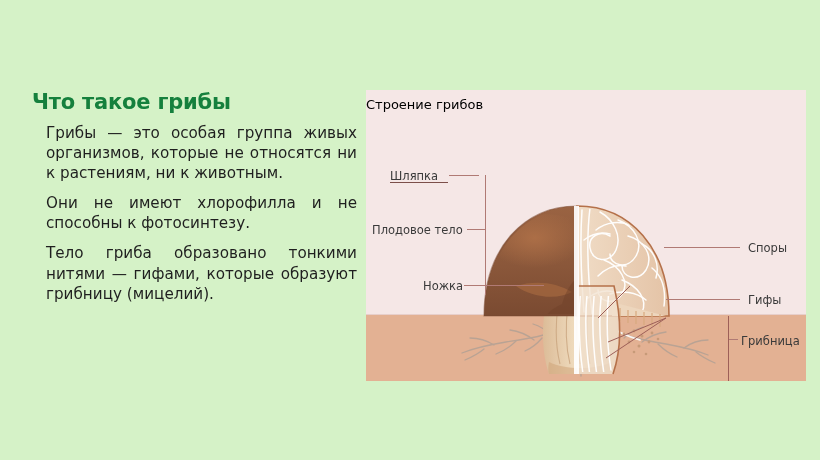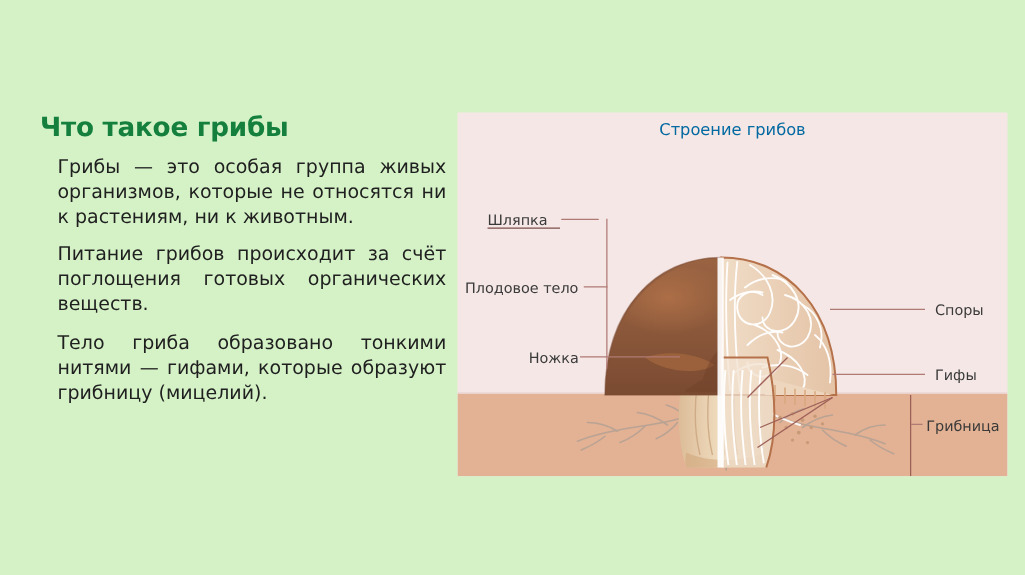--- a/index.html
+++ b/index.html
@@ -52,23 +52,23 @@
     width: 440px;
     height: 291px;
     background: #f5e7e6;
     overflow: hidden;
   }
   #diagram-title {
     position: absolute;
     top: 7px;
     left: 0;
     width: 100%;
-    text-align: center;
+    text-align: left;
     font-size: 13px;
-    color: #0369a1;
+    color: #000000;
   }
   #soil-band {
     position: absolute;
     left: 0;
     bottom: 0;
     width: 100%;
     height: 66px;
     background: #e3b193;
   }
   #soil-line {
@@ -102,21 +102,21 @@
   }
 </style>
 </head>
 <body>
 
 <div id="slide">
 
   <div id="text-column">
     <div id="page-title">Что такое грибы</div>
     <p class="body-paragraph">Грибы — это особая группа живых организмов, которые не относятся ни к растениям, ни к животным.</p>
-    <p class="body-paragraph">Питание грибов происходит за счёт поглощения готовых органических веществ.</p>
+    <p class="body-paragraph">Они не имеют хлорофилла и не способны к фотосинтезу.</p>
     <p class="body-paragraph">Тело гриба образовано тонкими нитями — гифами, которые образуют грибницу (мицелий).</p>
   </div>
 
   <div id="diagram-panel">
 
     <div id="soil-band"></div>
     <div id="soil-line"></div>
 
     <div id="diagram-title">Строение грибов</div>
 

